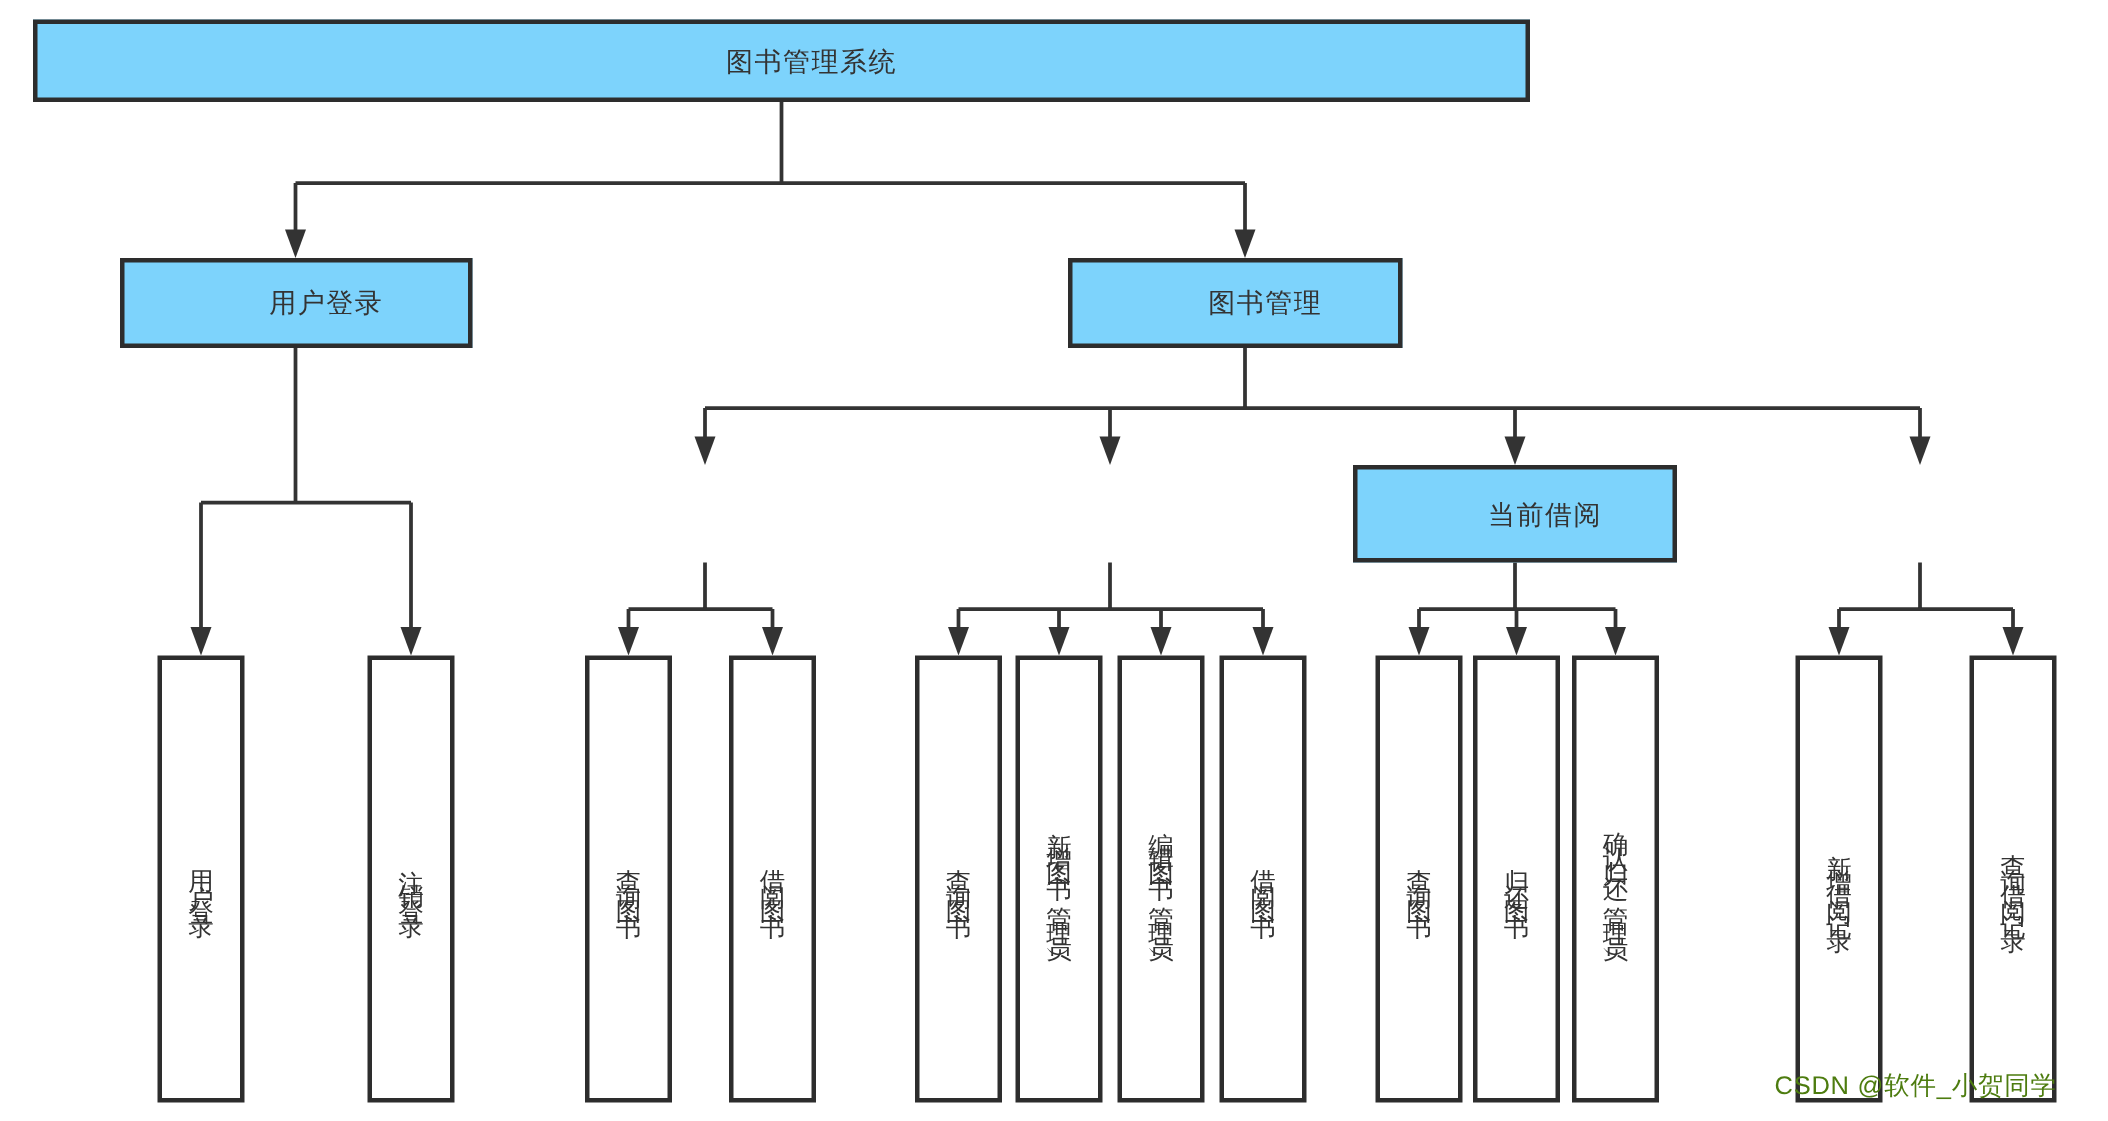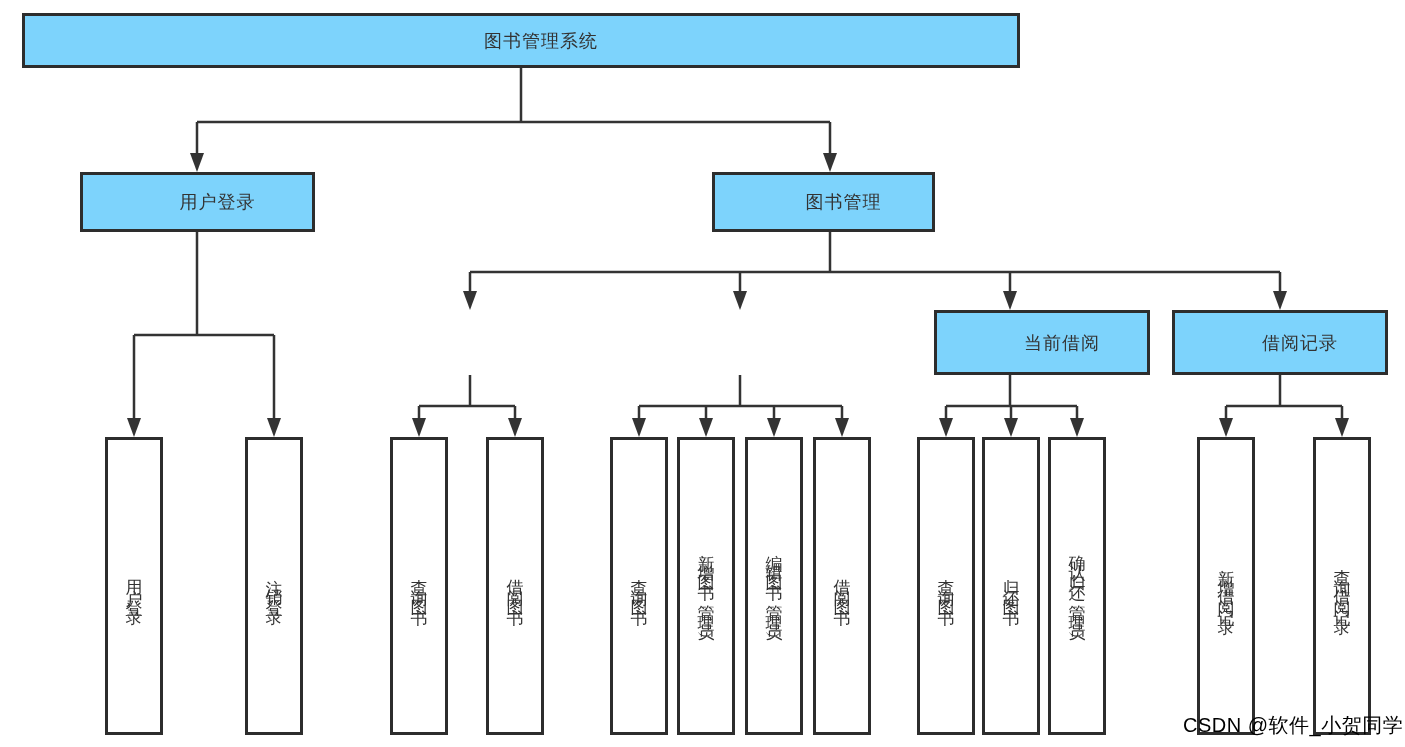--- a/index.html
+++ b/index.html
@@ -16,21 +16,21 @@
   .vbox {
     position:absolute; box-sizing:border-box; border:3px solid #2d2d2d; background:#ffffff;
     top:437px; height:298px; width:58px;
     display:flex; align-items:center; justify-content:center;
   }
   .vtext {
     writing-mode:vertical-rl; text-orientation:mixed;
     font-size:17px; letter-spacing:10px; line-height:1; white-space:nowrap; color:#333333;
   }
   .watermark {
-    position:absolute; left:1183px; top:712px; font-size:20px; color:#000000;
+    position:absolute; left:1183px; top:712px; font-size:17px; color:#4d7c0f;
     letter-spacing:0.5px; white-space:nowrap;
   }
 </style>
 </head>
 <body>
 
 <div class="stage">
 
   <svg class="wires" viewBox="0 0 1405 747" xmlns="http://www.w3.org/2000/svg">
     <g stroke="#333333" stroke-width="2.5" fill="none">
@@ -76,25 +76,22 @@
     <span>图书管理系统</span>
   </div>
 
   <div class="hbox" style="left:80px; top:172px; width:235px; height:60px;">
     <span>用户登录</span>
   </div>
   <div class="hbox" style="left:712px; top:172px; width:223px; height:60px;">
     <span>图书管理</span>
   </div>
 
-  <div class="hbox" style="left:902px; top:310px; width:216px; height:65px;margin-left:32px;">
+  <div class="hbox" style="left:902px; top:310px; width:216px; height:65px;">
     <span>当前借阅</span>
-  </div>
-  <div class="hbox" style="left:1172px; top:310px; width:216px; height:65px;">
-    <span>借阅记录</span>
   </div>
 
   <div class="vbox" style="left:105px;">
     <span class="vtext">用户登录</span>
   </div>
   <div class="vbox" style="left:245px;">
     <span class="vtext">注销登录</span>
   </div>
 
   <div class="vbox" style="left:390px;">

